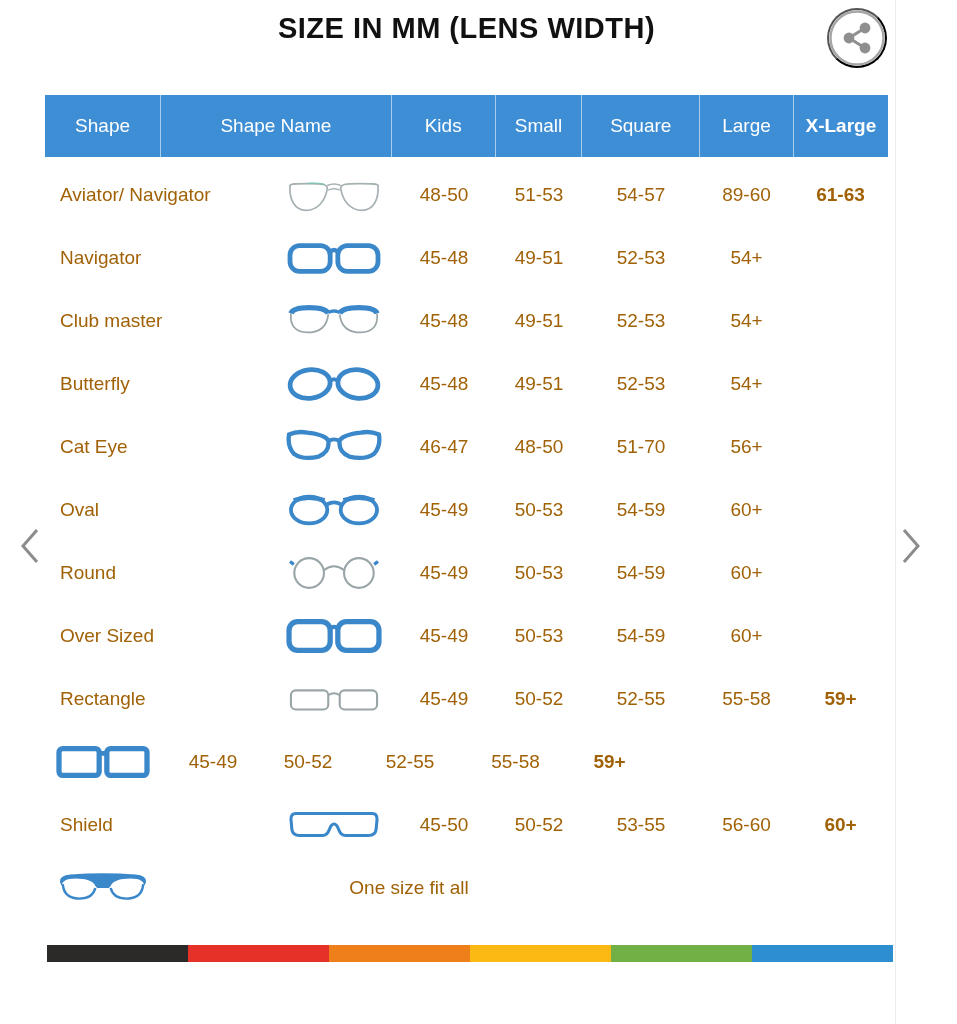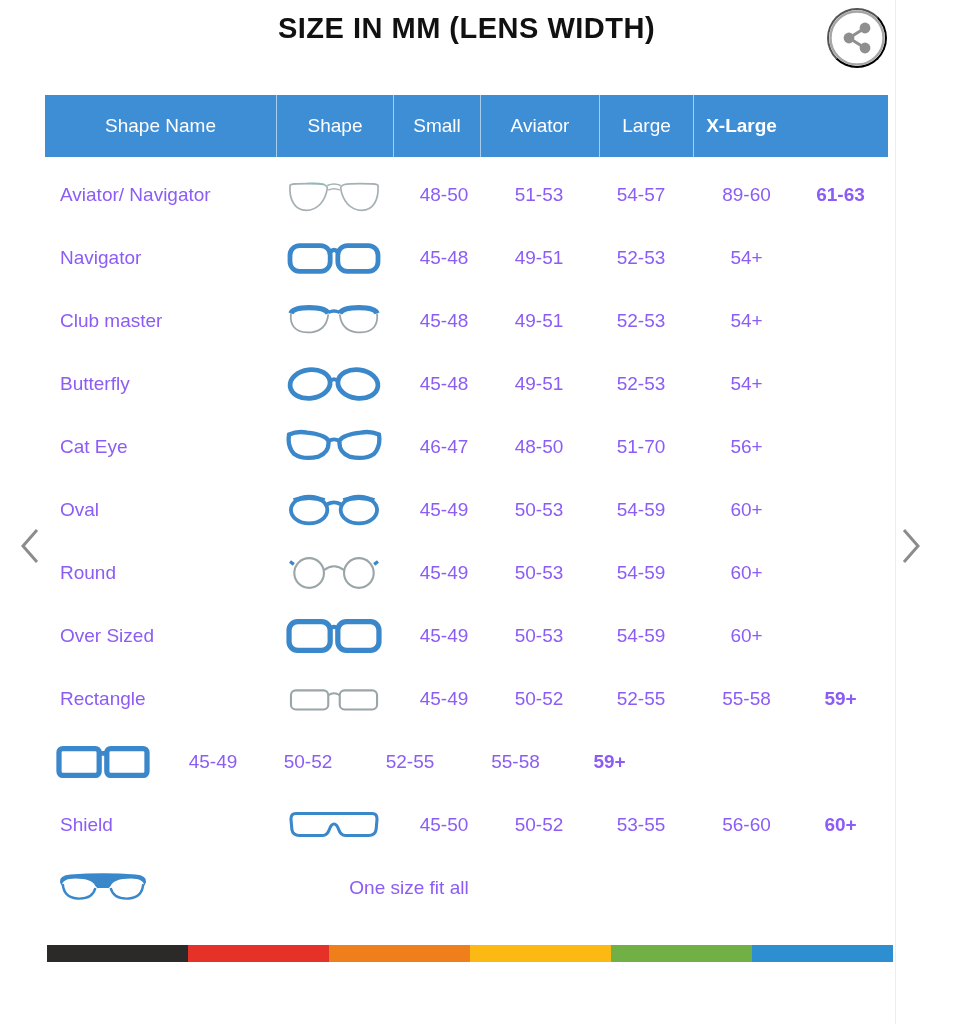--- a/index.html
+++ b/index.html
@@ -11,21 +11,21 @@
          font-size:29px;font-weight:700;color:#111;letter-spacing:.5px;}
   .share-btn{position:absolute;left:827px;top:8px;width:60px;height:60px;border-radius:50%;
              background:#fff;display:flex;align-items:center;justify-content:center;cursor:pointer;}
   .table{position:absolute;left:45px;top:95px;width:843px;}
   .thead{display:flex;height:62px;color:#fff;font-size:19px;}
   .th{display:flex;align-items:center;justify-content:center;position:relative;}
   .th + .th{border-left:1px solid rgba(255,255,255,.55);}
   .c0{width:231px;}.c1{width:116px;}.c2{width:104px;}.c3{width:86px;}
   .c4{width:118px;}.c5{width:93px;}.c6{width:95px;font-weight:bold;}
   .tbody{padding-top:6px;}
-  .tr{display:flex;align-items:center;height:63px;color:#8b5cf6;font-size:19px;}
+  .tr{display:flex;align-items:center;height:63px;color:#a16207;font-size:19px;}
   .td{display:flex;align-items:center;justify-content:center;}
   .td.name{justify-content:flex-start;padding-left:15px;box-sizing:border-box;}
   .td.span-cell{width:496px;}
   .nav-arrow{position:absolute;top:526px;width:28px;height:40px;cursor:pointer;
              display:flex;align-items:center;justify-content:center;background:transparent;border:none;padding:0;}
   .nav-prev{left:16px;}
   .nav-next{left:897px;}
   .footer-bar{position:absolute;left:47px;top:945px;width:846px;height:17px;display:flex;}
   .footer-bar .seg{width:141px;height:17px;}
   svg{display:block;}
@@ -46,24 +46,25 @@
           <circle cx="21" cy="29" r="5.4" fill="#8f8f8f"></circle>
           <circle cx="37" cy="39" r="5.4" fill="#8f8f8f"></circle>
           <line x1="37" y1="19" x2="21" y2="29" stroke="#8f8f8f" stroke-width="3"></line>
           <line x1="21" y1="29" x2="37" y2="39" stroke="#8f8f8f" stroke-width="3"></line>
         </svg>
       </span>
     </button>
 
     <div class="table">
       <div class="thead" style="background:#3e8ed5;">
+        <div class="th c1">Shape</div>
         <div class="th c0">Shape Name</div>
-        <div class="th c1">Shape</div>
+        <div class="th c2">Kids</div>
         <div class="th c3">Small</div>
-        <div class="th c4">Aviator</div>
+        <div class="th c4">Square</div>
         <div class="th c5">Large</div>
         <div class="th c6">X-Large</div>
       </div>
 
       <div class="tbody">
 
         <div class="tr">
           <div class="td name c0">Aviator/ Navigator</div>
           <div class="td c1">
             <svg width="96" height="44" viewBox="0 0 100 46" fill="none">

